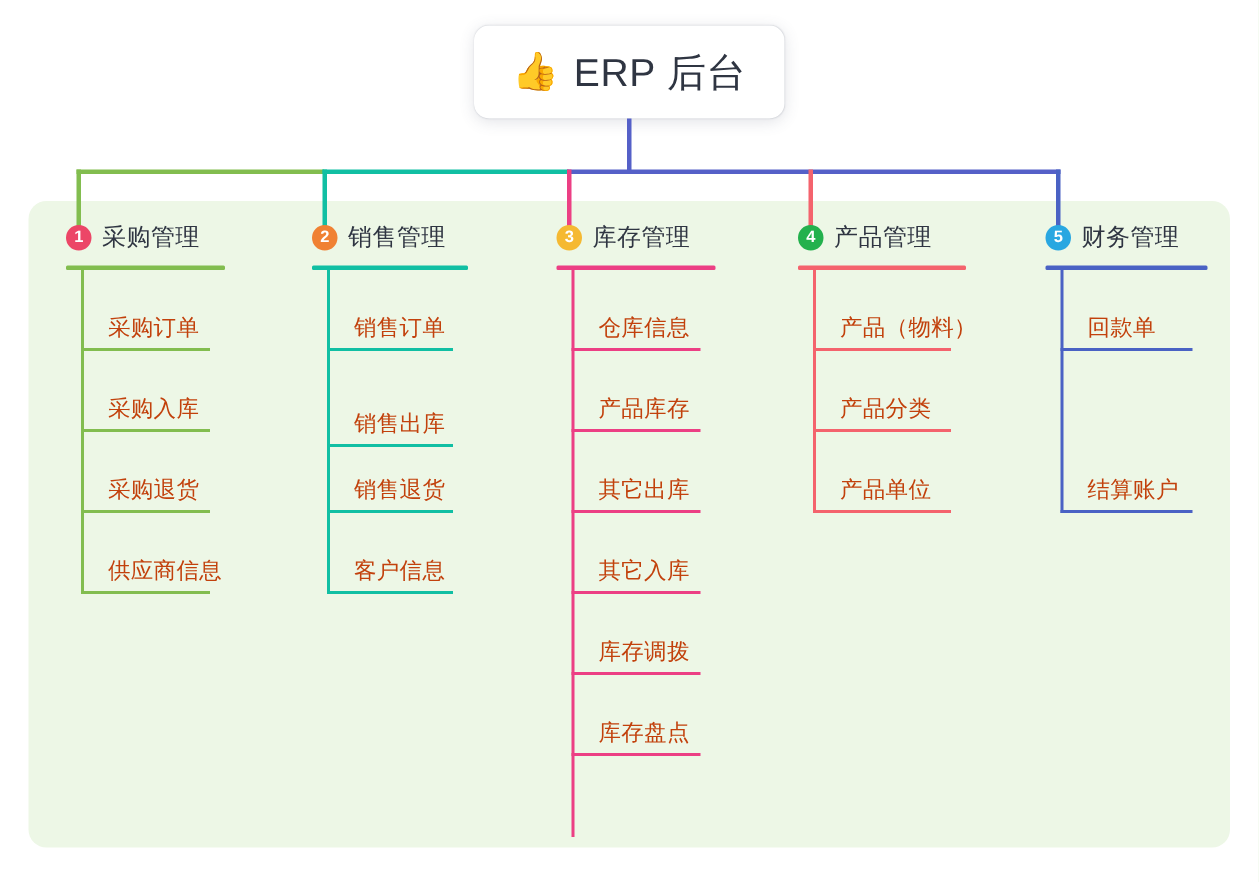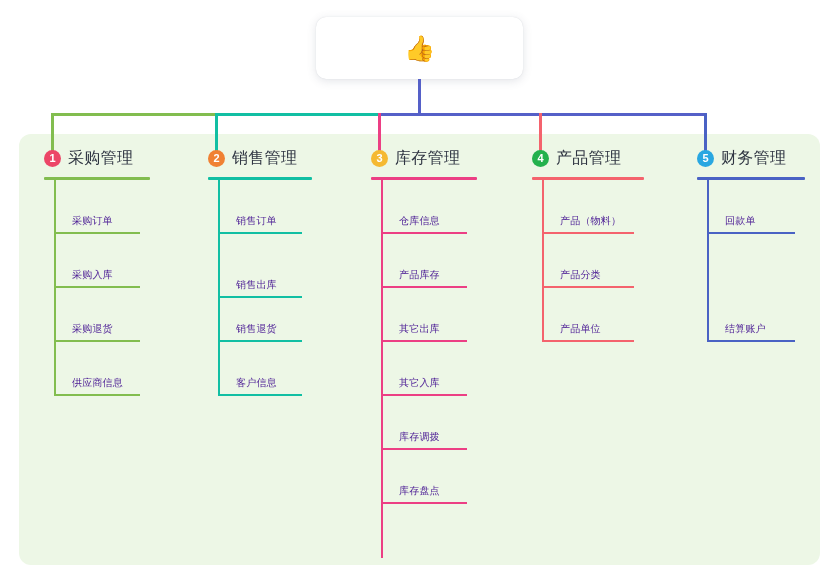--- a/index.html
+++ b/index.html
@@ -46,33 +46,34 @@
   }
   .branch-label{font-size:16px;color:#2f3542;letter-spacing:.3px;}
   .branch-underline{height:3px;margin-top:7px;border-radius:1px;}
 
   
   .leaf-area{position:relative;margin-top:0;}
   .trunk{position:absolute;left:10px;top:0;width:2px;}
   .leaf{position:absolute;left:10px;height:54px;}
   .leaf-text{
     position:absolute;left:18px;bottom:6px;
-    font-size:10px;color:#4c1d95;white-space:nowrap;letter-spacing:.2px;
+    font-size:15px;color:#c2410c;white-space:nowrap;letter-spacing:.2px;
   }
   .leaf-underline{position:absolute;left:0;bottom:0;height:2px;}
 </style>
 </head>
 <body>
 
 <div id="mindmap">
 
   <div class="canvas-panel"></div>
 
   <div class="root-card">
     <span class="root-emoji">👍</span>
+    <span class="root-title">ERP 后台</span>
   </div>
 
   <div id="connector-layer">
       <div class="conn" style="left: 418px; top: 79px; width: 3px; height: 37px; background: rgb(85, 96, 200);"></div>
       <div class="conn" style="left: 51px; top: 113px; width: 165px; height: 3px; background: rgb(130, 189, 79);"></div>
       <div class="conn" style="left: 215px; top: 113px; width: 164px; height: 3px; background: rgb(17, 191, 163);"></div>
       <div class="conn" style="left: 378px; top: 113px; width: 329px; height: 3px; background: rgb(85, 96, 200);"></div>
       <div class="conn" style="left: 51px; top: 113px; width: 3px; height: 39px; background: rgb(130, 189, 79);"></div>
       <div class="conn" style="left: 215px; top: 113px; width: 3px; height: 39px; background: rgb(17, 191, 163);"></div>
       <div class="conn" style="left: 378px; top: 113px; width: 3px; height: 39px; background: rgb(236, 63, 132);"></div>

